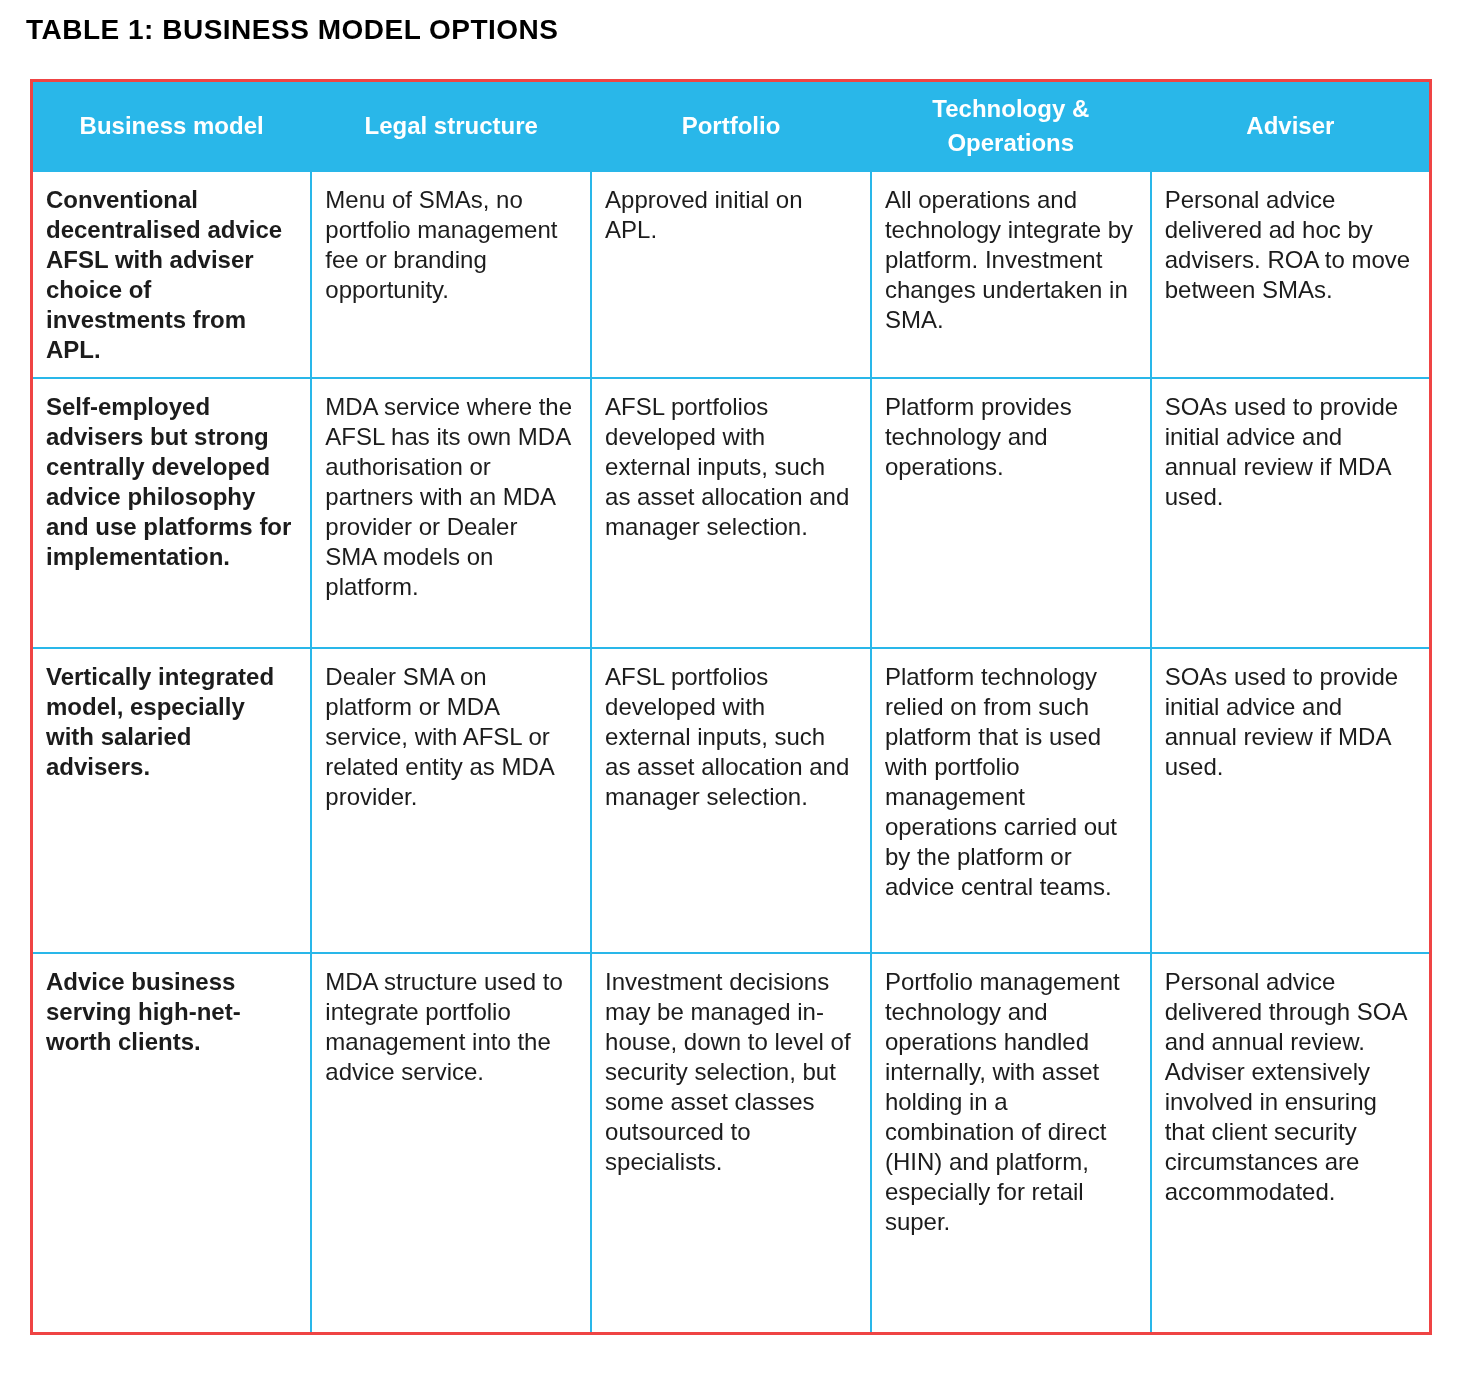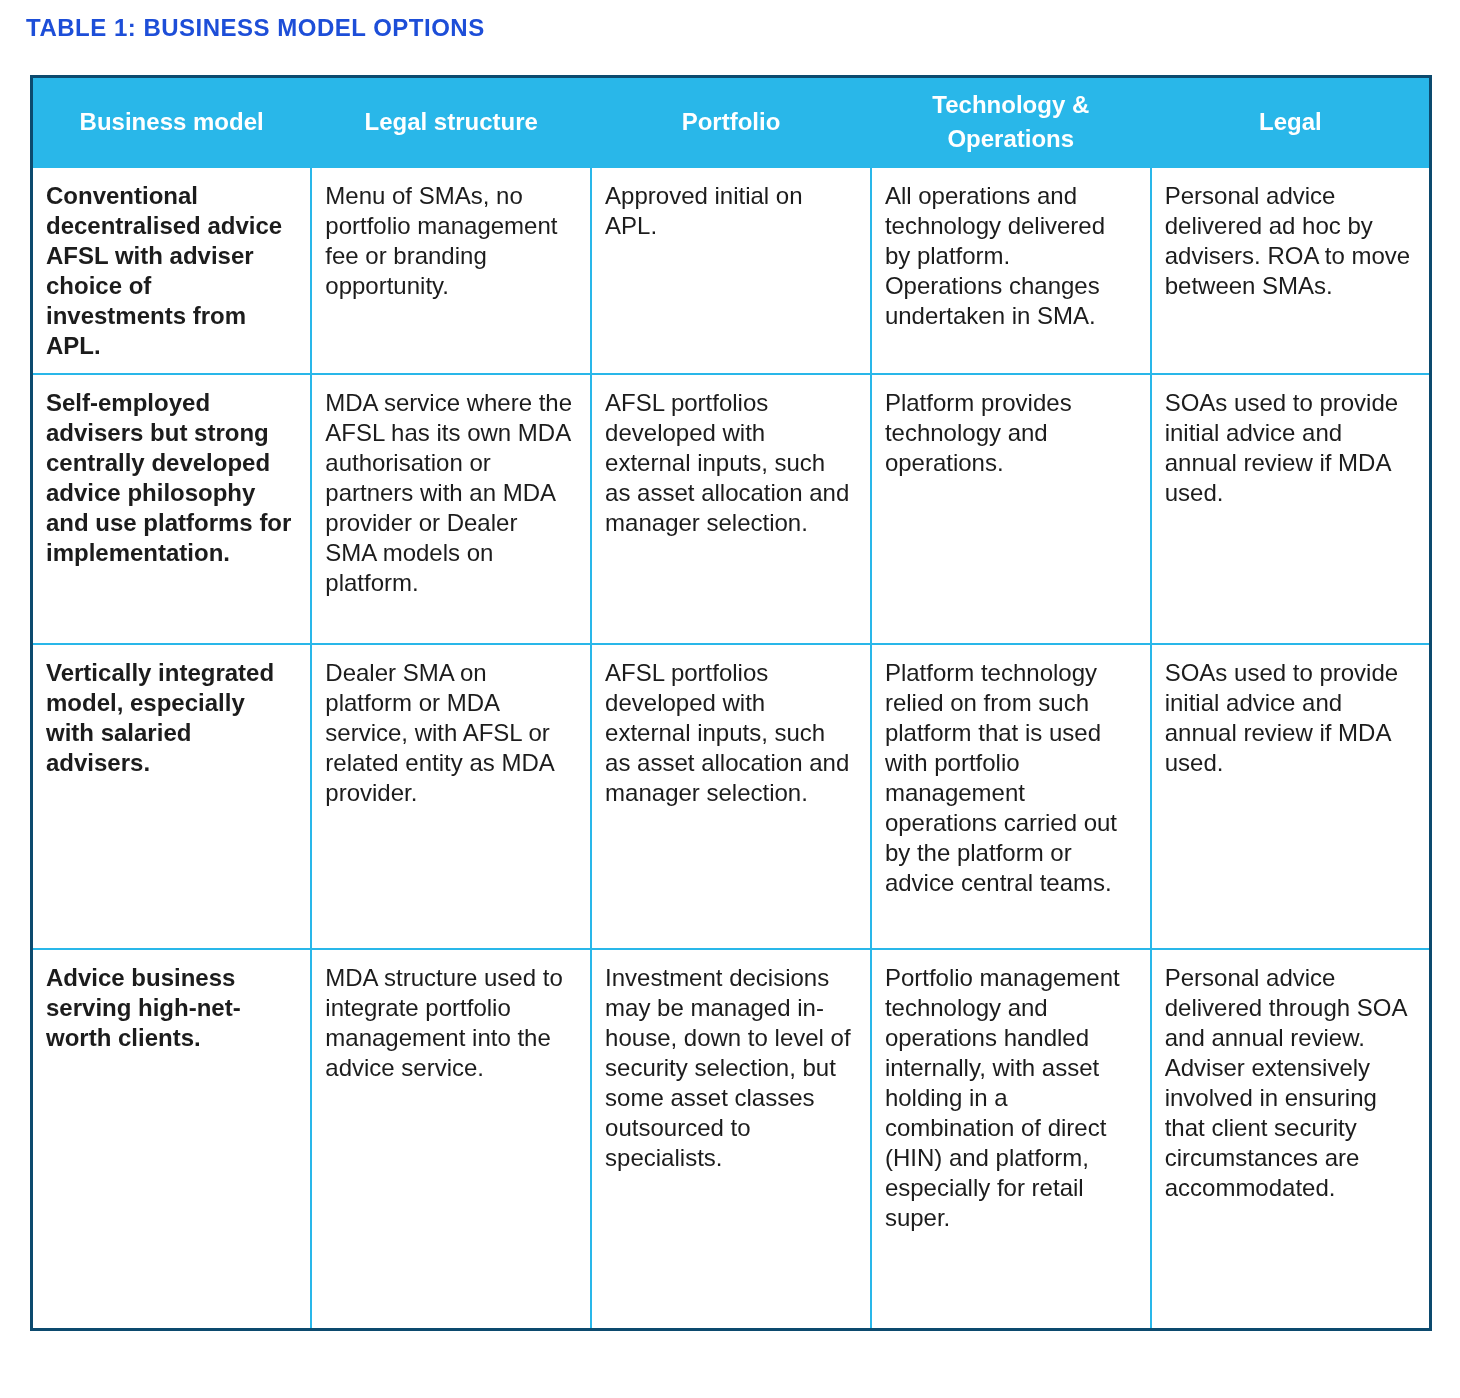--- a/index.html
+++ b/index.html
@@ -12,31 +12,31 @@
   }
   .page {
     width: 1460px;
     height: 1398px;
     background: #ffffff;
     position: relative;
     overflow: hidden;
   }
   .table-title {
     margin: 14px 0 0 26px;
-    font-size: 24px;
+    font-size: 28px;
     font-weight: bold;
     letter-spacing: 0.5px;
-    color: #1d4ed8;
+    color: #000000;
   }
   table.biz-table {
     margin: 33px 0 0 30px;
     width: 1402px;
     table-layout: fixed;
     border-collapse: collapse;
-    border: 3px solid #0c4a6e;
+    border: 3px solid #ef4444;
   }
   table.biz-table col { width: 20%; }
   table.biz-table th,
   table.biz-table td {
     border: 2px solid #29b7e9;
     vertical-align: top;
     padding: 13px 16px 12px 13px;
     font-size: 24px;
     line-height: 30px;
   }
@@ -70,29 +70,29 @@
         <col>
         <col>
         <col>
     </colgroup>
     <thead>
       <tr>
         <th>Business model</th>
         <th>Legal structure</th>
         <th>Portfolio</th>
         <th>Technology &amp; Operations</th>
-        <th>Legal</th>
+        <th>Adviser</th>
       </tr>
     </thead>
     <tbody>
       <tr class="row-1">
         <td class="model-col">Conventional decentralised advice AFSL with adviser choice of investments from APL.</td>
         <td>Menu of SMAs, no portfolio management fee or branding opportunity.</td>
         <td>Approved initial on APL.</td>
-        <td>All operations and technology delivered by platform. Operations changes undertaken in SMA.</td>
+        <td>All operations and technology integrate by platform. Investment changes undertaken in SMA.</td>
         <td>Personal advice delivered ad hoc by advisers. ROA to move between SMAs.</td>
       </tr>
       <tr class="row-2">
         <td class="model-col">Self-employed advisers but strong centrally developed advice philosophy and use platforms for implementation.</td>
         <td>MDA service where the AFSL has its own MDA authorisation or partners with an MDA provider or Dealer SMA models on platform.</td>
         <td>AFSL portfolios developed with external inputs, such as asset allocation and manager selection.</td>
         <td>Platform provides technology and operations.</td>
         <td>SOAs used to provide initial advice and annual review if MDA used.</td>
       </tr>
       <tr class="row-3">

